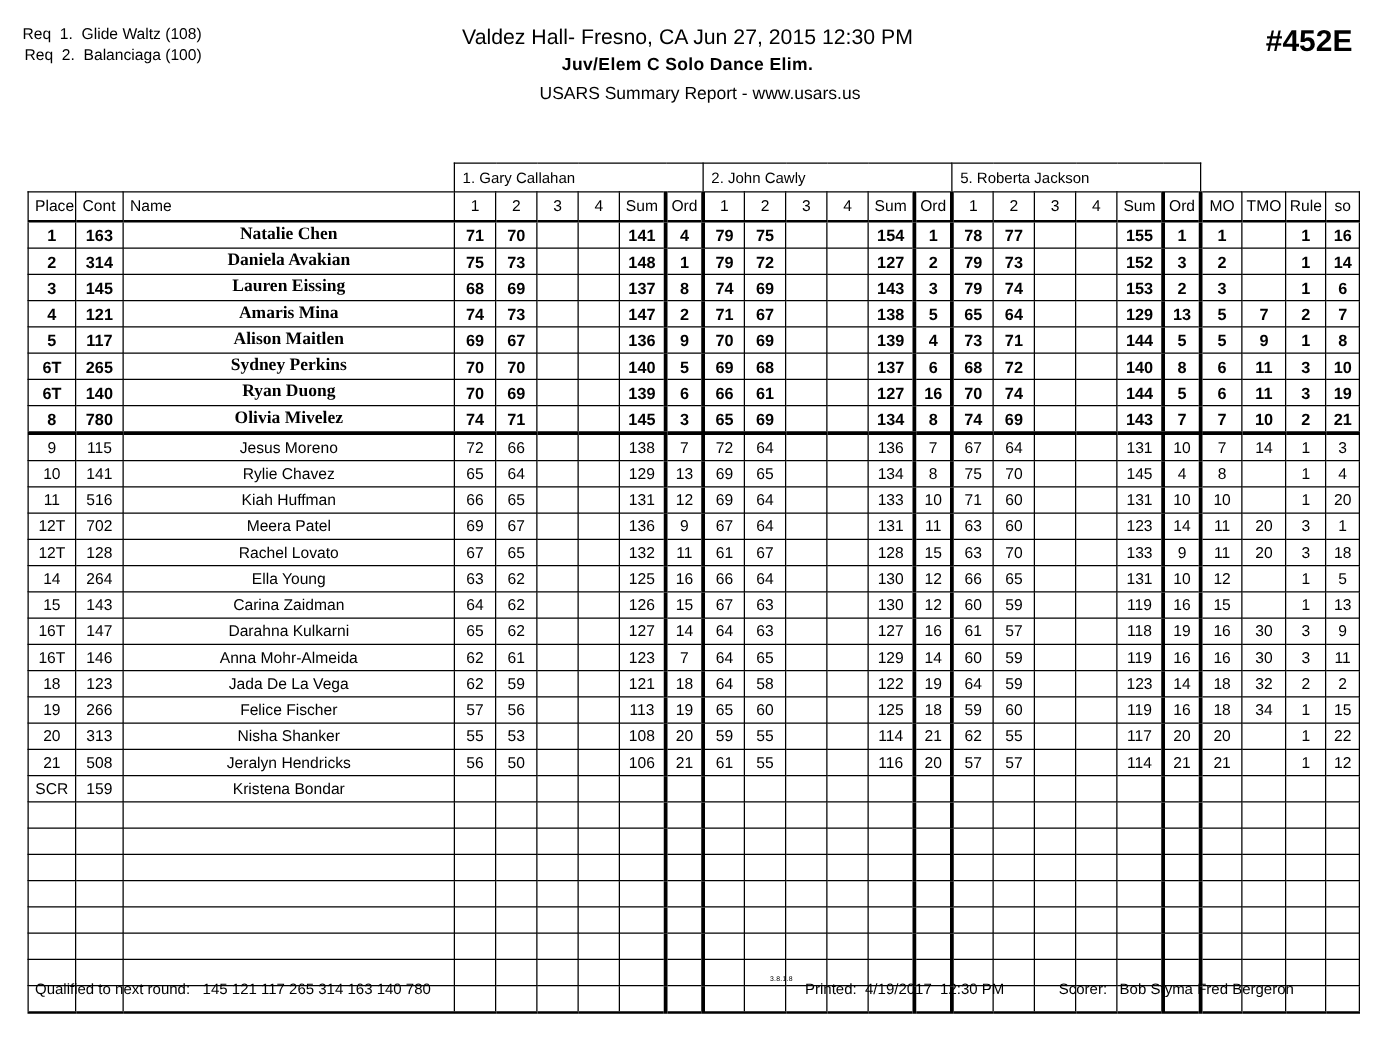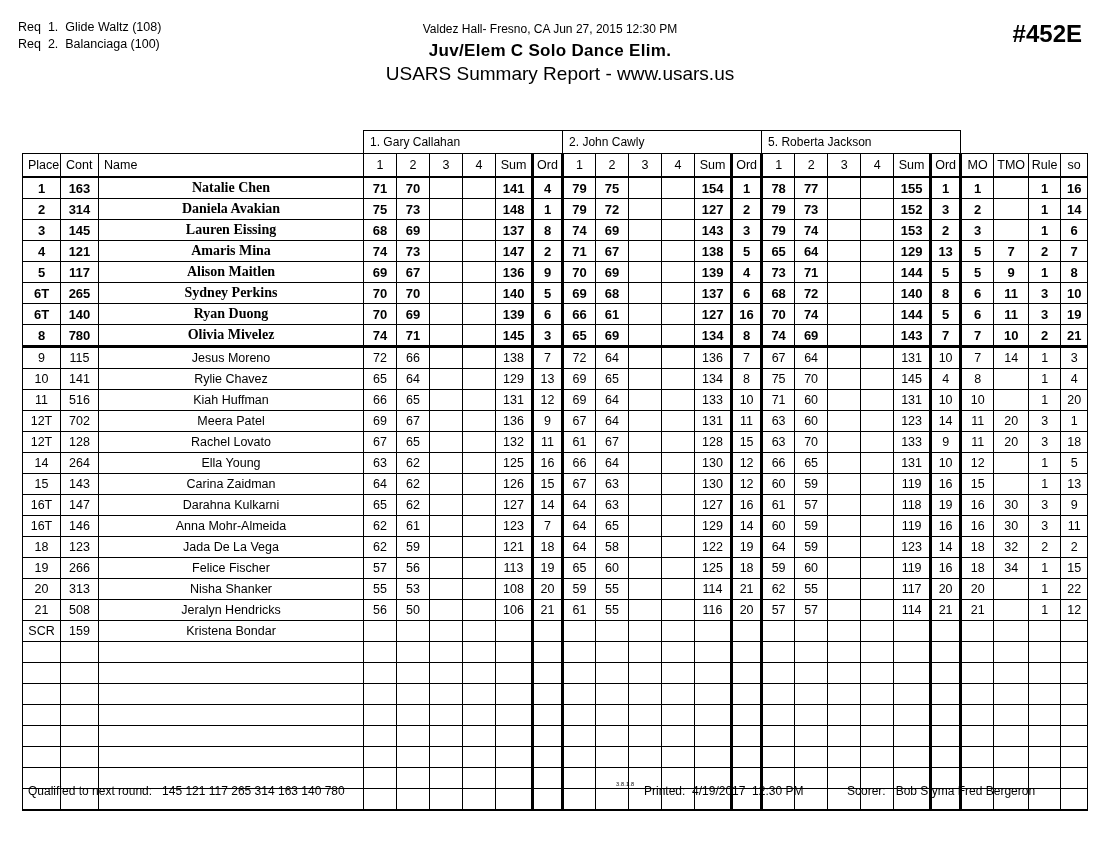--- a/index.html
+++ b/index.html
@@ -21,46 +21,46 @@
     position: relative;
     height: 116px;
   }
   .req-block {
     position: absolute;
     left: 18px;
     top: 19px;
     font-size: 12.5px;
     line-height: 17px;
   }
-  .req-line { white-space: pre; }
+  .req-line { white-space: pre; text-align: right; }
   .title-block {
     position: absolute;
     left: 0;
     right: 0;
     top: 20px;
     text-align: center;
   }
   .title-main {
     font-size: 19.5px;
     font-weight: bold;
     letter-spacing: 0.1px;
     line-height: 22px;
   }
   .title-venue {
-    font-size: 12px;
+    font-size: 17px;
     line-height: 19px;
   }
   .title-event {
-    font-size: 17px;
+    font-size: 14px;
     font-weight: bold;
     line-height: 24px;
     letter-spacing: 0.3px;
   }
   .title-report {
-    font-size: 19px;
+    font-size: 14px;
     line-height: 22px;
     padding-left: 20px;
   }
   .event-number {
     position: absolute;
     right: 18px;
     top: 20px;
     font-size: 24px;
     font-weight: bold;
   }

